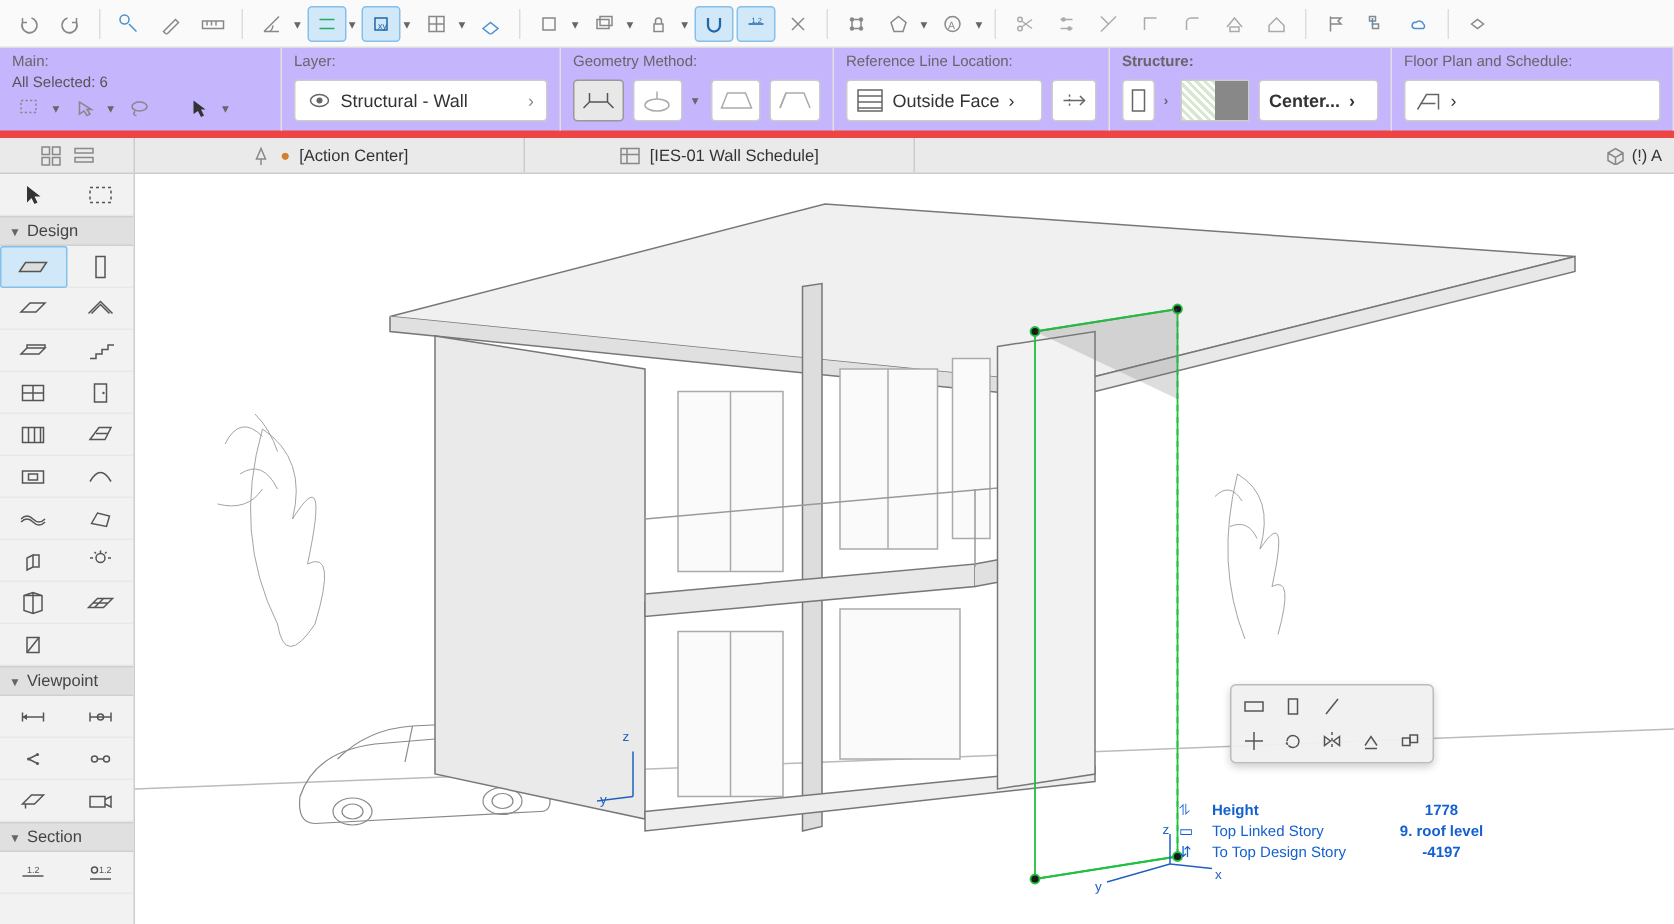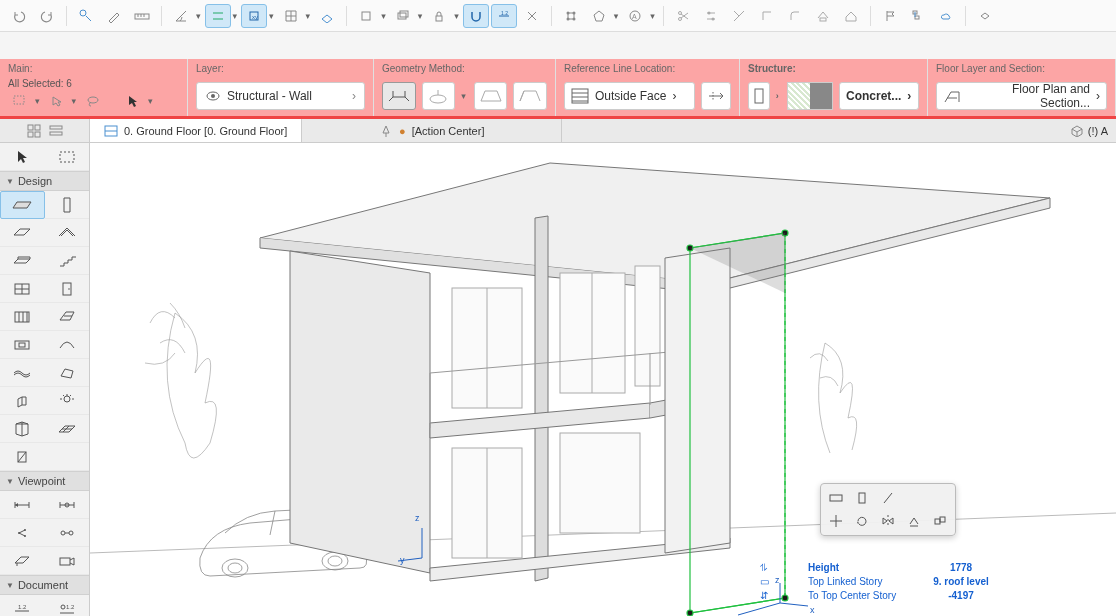--- a/index.html
+++ b/index.html
@@ -6,24 +6,24 @@
 body { width: 1116px; height: 616px; background: #f5f5f5; overflow: hidden; font-size: 12px; color: #333; }
 
 
 .top-toolbar { height: 32px; background: #fafafa; border-bottom: 1px solid #ddd; display: flex; align-items: center; padding: 0 6px; gap: 2px; }
 .tb-btn { width: 26px; height: 24px; display: flex; align-items: center; justify-content: center; border-radius: 3px; color: #555; cursor: pointer; }
 .tb-btn.active { background: #d0e8f8; border: 1px solid #86c0e8; }
 .tb-sep { width: 1px; height: 20px; background: #ddd; margin: 0 4px; }
 .tb-dd { font-size: 9px; color: #666; margin-left: -2px; padding: 0 2px; cursor: pointer; }
 
 
-.info-bar { height: 60px; background: #fca5a5; border-bottom: 3px solid #ef4444; display: flex; margin-top: 27px; }
+.info-bar { height: 60px; background: #c4b5fd; border-bottom: 5px solid #ef4444; display: flex; }
 .info-sect { border-right: 1px solid #e0e0e0; padding: 4px 8px; display: flex; flex-direction: column; justify-content: space-between; }
 .info-label { font-size: 10px; color: #666; margin-bottom: 2px; }
-.info-body { display: flex; align-items: center; gap: 6px; height: 32px; text-align: right; }
+.info-body { display: flex; align-items: center; gap: 6px; height: 32px; }
 .info-main { width: 188px; }
 .info-layer { width: 186px; }
 .info-geom { width: 182px; }
 .info-ref { width: 184px; }
 .info-struct { width: 188px; font-weight: bold; }
 .info-floor { flex: 1; }
 
 .selected-text { font-size: 10px; color: #555; }
 .icon-row { display: flex; gap: 3px; align-items: center; }
 .ib-btn { width: 24px; height: 22px; border: 1px solid transparent; display: flex; align-items: center; justify-content: center; border-radius: 3px; cursor: pointer; }
@@ -56,21 +56,21 @@
 .canvas { flex: 1; background: #fff; position: relative; overflow: hidden; }
 
 
 .pet { position: absolute; right: 160px; top: 340px; background: rgba(240,240,240,0.95); border: 1px solid #bbb; border-radius: 4px; padding: 4px; box-shadow: 0 2px 6px rgba(0,0,0,0.2); }
 .pet-row { display: flex; gap: 4px; }
 .pet-btn { width: 22px; height: 20px; display: flex; align-items: center; justify-content: center; cursor: pointer; border-radius: 2px; }
 
 
 .tracker { position: absolute; right: 120px; bottom: 40px; font-size: 10px; color: #1560d0; }
 .tracker-row { display: flex; gap: 8px; line-height: 14px; }
-.tracker-row .tl { width: 110px; margin-left: 26px; }
+.tracker-row .tl { width: 110px; }
 .tracker-row .tv { width: 70px; text-align: center; font-weight: 600; }
 .tracker-row:first-child .tl { font-weight: 700; }
 
 
 .draw { position: absolute; inset: 0; }
 
 svg { display: block; }
 
 </style>
 </head>
@@ -382,35 +382,34 @@
           <svg width="16" height="18">
             <rect x="4" y="2" width="8" height="14" fill="none" stroke="#666"></rect>
           </svg>
         </div>
       <span class="tb-dd">›</span>
       <div class="struct-box">
         <div class="struct-half struct-a"></div>
           <div class="struct-half struct-b"></div>
       </div>
       <div class="ref-drop" style="flex:0 0 80px">
-        <span>Concret...</span>
+        <span>Center...</span>
         <span class="chev">›</span>
       </div>
     </div>
   </div>
 
   <div class="info-sect info-floor">
-    <div class="info-label">Floor Layer and Section:</div>
+    <div class="info-label">Floor Plan and Schedule:</div>
     <div class="info-body">
       <div class="ref-drop">
         <svg width="18" height="16">
             <path d="M2 14 L8 4 L16 4 L16 14" fill="none" stroke="#666"></path>
             <line x1="4" y1="10" x2="14" y2="10" stroke="#666"></line>
           </svg>
-        <span>Floor Plan and Section...</span>
         <span class="chev">›</span>
       </div>
     </div>
   </div>
 </div>
 
 <div class="tab-bar">
   <div class="tab-pre">
     <span>
         <svg width="14" height="14">
@@ -420,34 +419,35 @@
           <rect x="8" y="8" width="5" height="5" fill="none" stroke="#888"></rect>
         </svg>
       </span>
     <span>
         <svg width="14" height="14">
           <rect x="1" y="2" width="12" height="3" fill="none" stroke="#888"></rect>
           <rect x="1" y="8" width="12" height="3" fill="none" stroke="#888"></rect>
         </svg>
       </span>
   </div>
-  <div class="tab active">
-    <svg width="14" height="12">
-        <rect x="1" y="1" width="12" height="10" fill="none" stroke="#4a90d0"></rect>
-        <line x1="1" y1="6" x2="13" y2="6" stroke="#4a90d0"></line>
-      </svg>
-    <span>0. Ground Floor [0. Ground Floor]</span>
-  </div>
   <div class="tab" style="flex:0 0 260px;justify-content:center">
     <svg width="14" height="14">
         <path d="M7 2 L4 9 h6z" fill="none" stroke="#888"></path>
         <line x1="7" y1="9" x2="7" y2="13" stroke="#888"></line>
       </svg>
     <span style="color:#d08030">●</span>
     <span>[Action Center]</span>
+  </div>
+  <div class="tab" style="flex:0 0 260px;justify-content:center">
+    <svg width="14" height="12">
+        <rect x="1" y="1" width="12" height="10" fill="none" stroke="#888"></rect>
+        <line x1="1" y1="5" x2="13" y2="5" stroke="#888"></line>
+        <line x1="5" y1="1" x2="5" y2="11" stroke="#888"></line>
+      </svg>
+    <span>[IES-01 Wall Schedule]</span>
   </div>
   <div class="tab-last">
     <svg width="14" height="12">
         <path d="M2 4 L7 1 L12 4 L12 9 L7 12 L2 9z M2 4 L7 7 L12 4 M7 7v5" fill="none" stroke="#888"></path>
       </svg>
     <span>(!) A</span>
   </div>
 </div>
 
 <div class="main">
@@ -627,21 +627,21 @@
       <div class="sb-cell">
           <svg width="18" height="12">
             <rect x="2" y="3" width="10" height="7" fill="none" stroke="#555"></rect>
             <path d="M12 5 L16 3 v7 L12 8" fill="none" stroke="#555"></path>
           </svg>
         </div>
     </div>
 
     <div class="sb-head">
         <span class="tri">▼</span>
-        <span>Document</span>
+        <span>Section</span>
       </div>
     <div class="sb-grid2">
       <div class="sb-cell">
           <svg width="18" height="10">
             <line x1="2" y1="7" x2="16" y2="7" stroke="#555"></line>
             <text x="5" y="5" font-size="6" fill="#555">1.2</text>
           </svg>
         </div>
       <div class="sb-cell">
           <svg width="18" height="12">
@@ -797,18 +797,18 @@
         <span class="tl">Height</span>
         <span class="tv">1778</span>
       </div>
       <div class="tracker-row">
         <span style="width:14px">▭</span>
         <span class="tl">Top Linked Story</span>
         <span class="tv">9. roof level</span>
       </div>
       <div class="tracker-row">
         <span style="width:14px">⇵</span>
-        <span class="tl">To Top Center Story</span>
+        <span class="tl">To Top Design Story</span>
         <span class="tv">-4197</span>
       </div>
     </div>
   </div>
 </div>
 
 </body></html>

